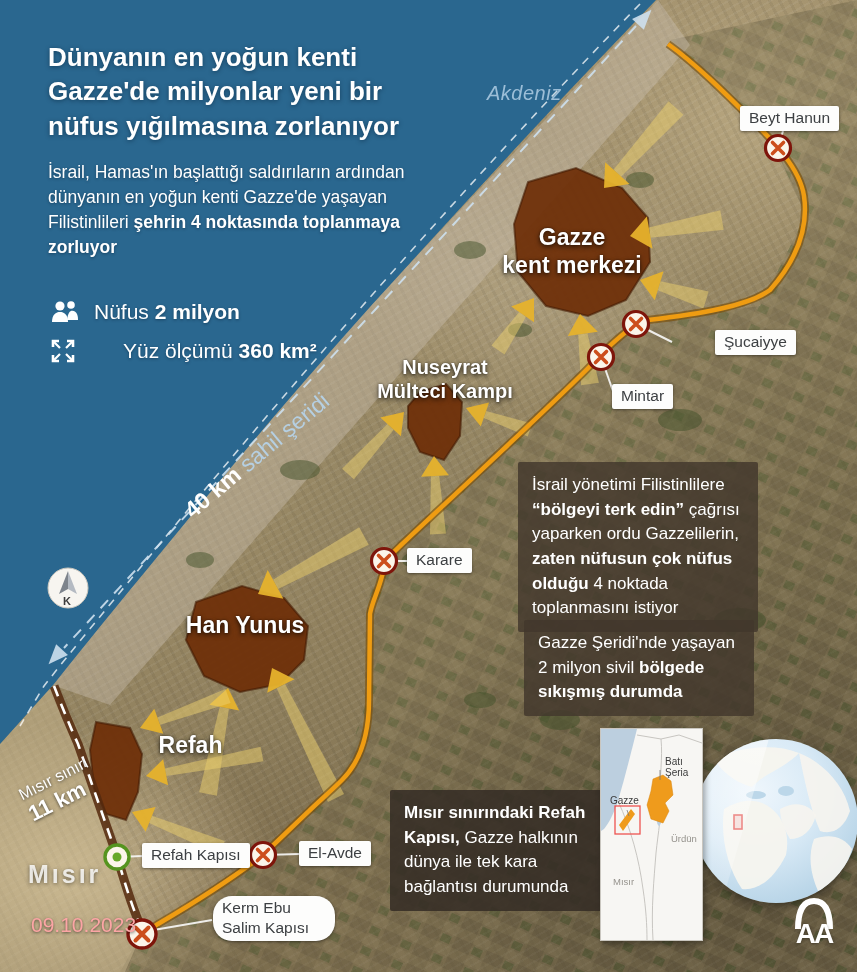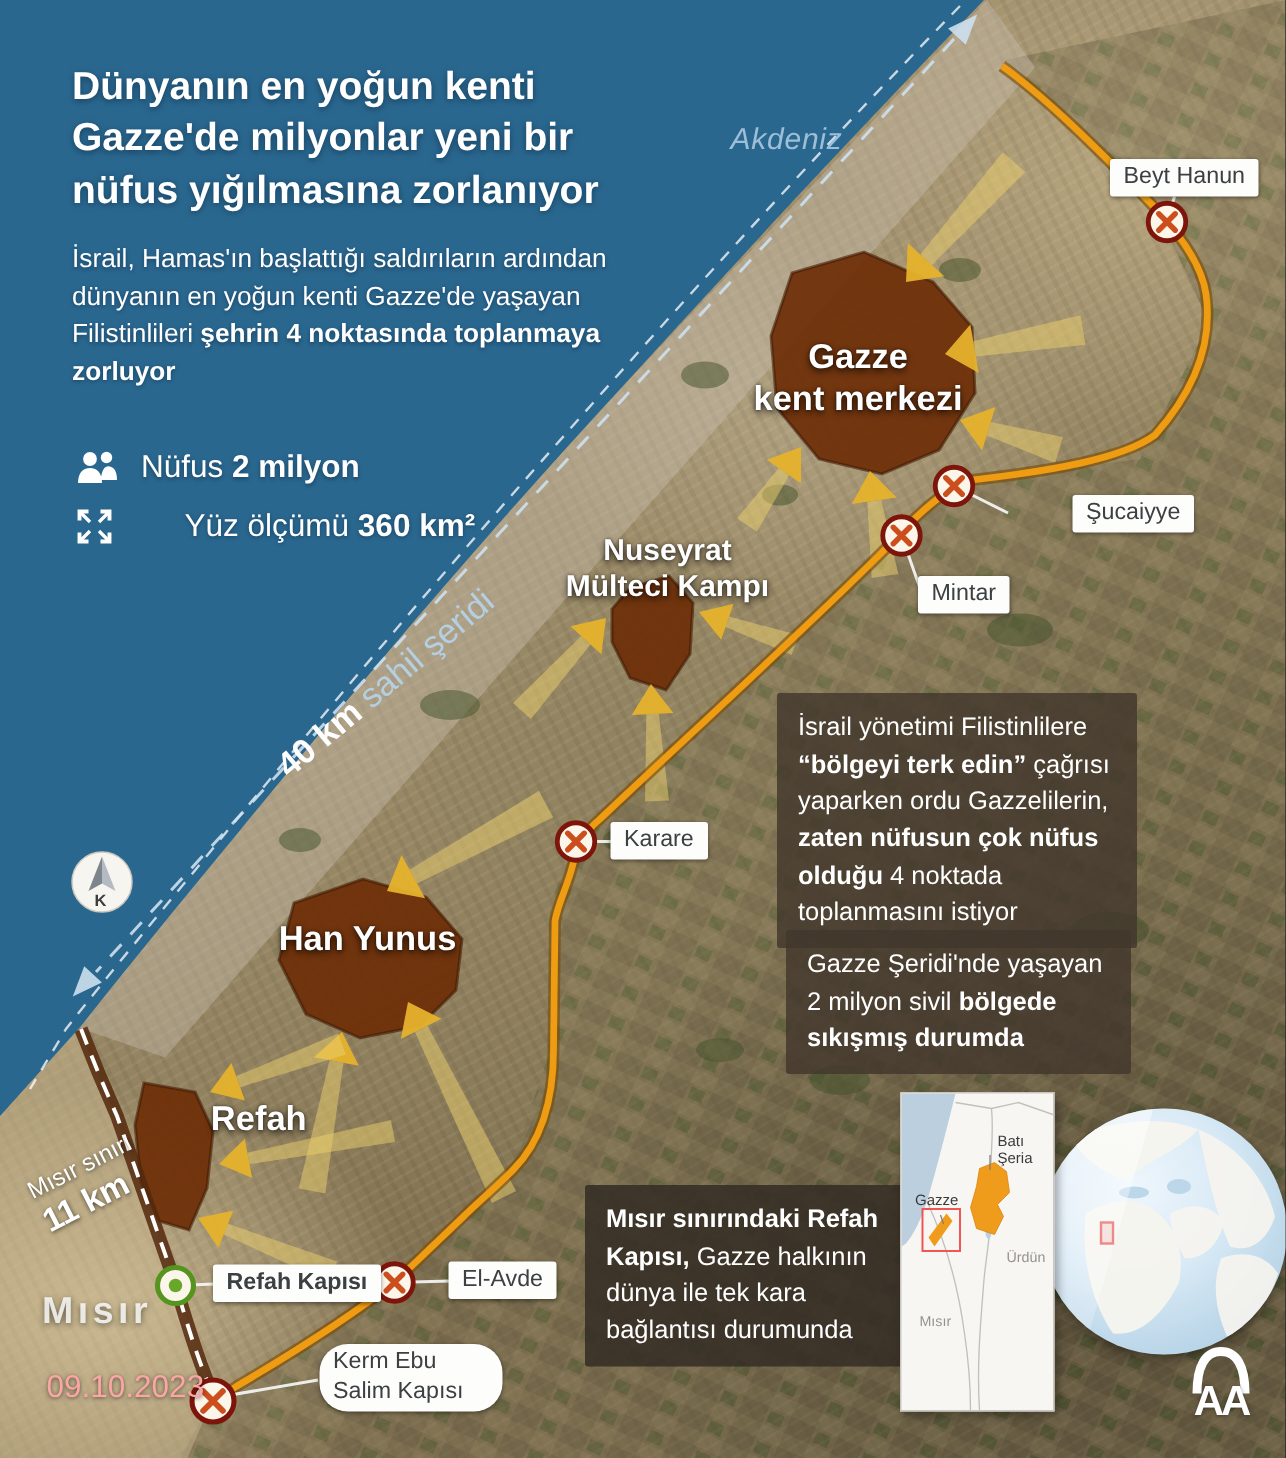--- a/index.html
+++ b/index.html
@@ -254,36 +254,36 @@
     <div>Gazze</div>
     <div>kent merkezi</div>
   </div>
   <div class="zone-label" style="left:360px;top:355px;width:170px;font-size:20px;">
     <div>Nuseyrat</div>
     <div>Mülteci Kampı</div>
   </div>
   <div class="zone-label" style="left:175px;top:611px;width:140px;font-size:23px;">
     <div>Han Yunus</div>
   </div>
-  <div class="zone-label" style="left:92px;top:731px;width:85px;font-size:23px;padding-left:38px;">
+  <div class="zone-label" style="left:110px;top:731px;width:85px;font-size:23px;padding-left:38px;">
     <div>Refah</div>
   </div>
 
   <div class="abs egy-border-label">
     <div class="l1">Mısır sınırı</div>
     <div class="l2">11 km</div>
   </div>
   <div class="abs egypt-name">Mısır</div>
   <div class="abs date">09.10.2023</div>
 
   <div class="tag" style="left:740px;top:106px;">Beyt Hanun</div>
   <div class="tag" style="left:671px;top:330px;margin-left:44px;">Şucaiyye</div>
   <div class="tag" style="left:612px;top:384px;">Mintar</div>
   <div class="tag" style="left:407px;top:548px;">Karare</div>
-  <div class="tag" style="left:142px;top:843px;font-weight:bold;">Refah Kapısı</div>
+  <div class="tag" style="left:142px;top:843px;">Refah Kapısı</div>
   <div class="tag" style="left:299px;top:841px;">El-Avde</div>
   <div class="tag wrap" style="left:213px;top:896px;">Kerm Ebu Salim Kapısı</div>
 
   <div class="callout" style="left:518px;top:462px;width:212px;"><span>İsrail yönetimi Filistinlilere </span><span class="b">“bölgeyi terk edin”</span><span> çağrısı yaparken ordu Gazzelilerin, </span><span class="b">zaten nüfusun çok nüfus olduğu</span><span> 4 noktada toplanmasını istiyor</span></div>
   <div class="callout" style="left:524px;top:620px;width:202px;"><span>Gazze Şeridi'nde yaşayan 2 milyon sivil </span><span class="b">bölgede sıkışmış durumda</span></div>
   <div class="callout" style="left:390px;top:790px;width:185px;background:rgba(52,44,36,.85);"><span class="b">Mısır sınırındaki Refah Kapısı,</span><span> Gazze halkının dünya ile tek kara bağlantısı durumunda</span></div>
 
   <div class="abs globe">
     <svg width="164" height="164" viewBox="0 0 164 164">
       <path d="M8,60 C30,40 48,20 80,14 C108,8 140,22 152,40 L164,70 L164,164 L40,164 C20,140 4,100 8,60 Z" fill="#f6f4ee" opacity="0"></path>

